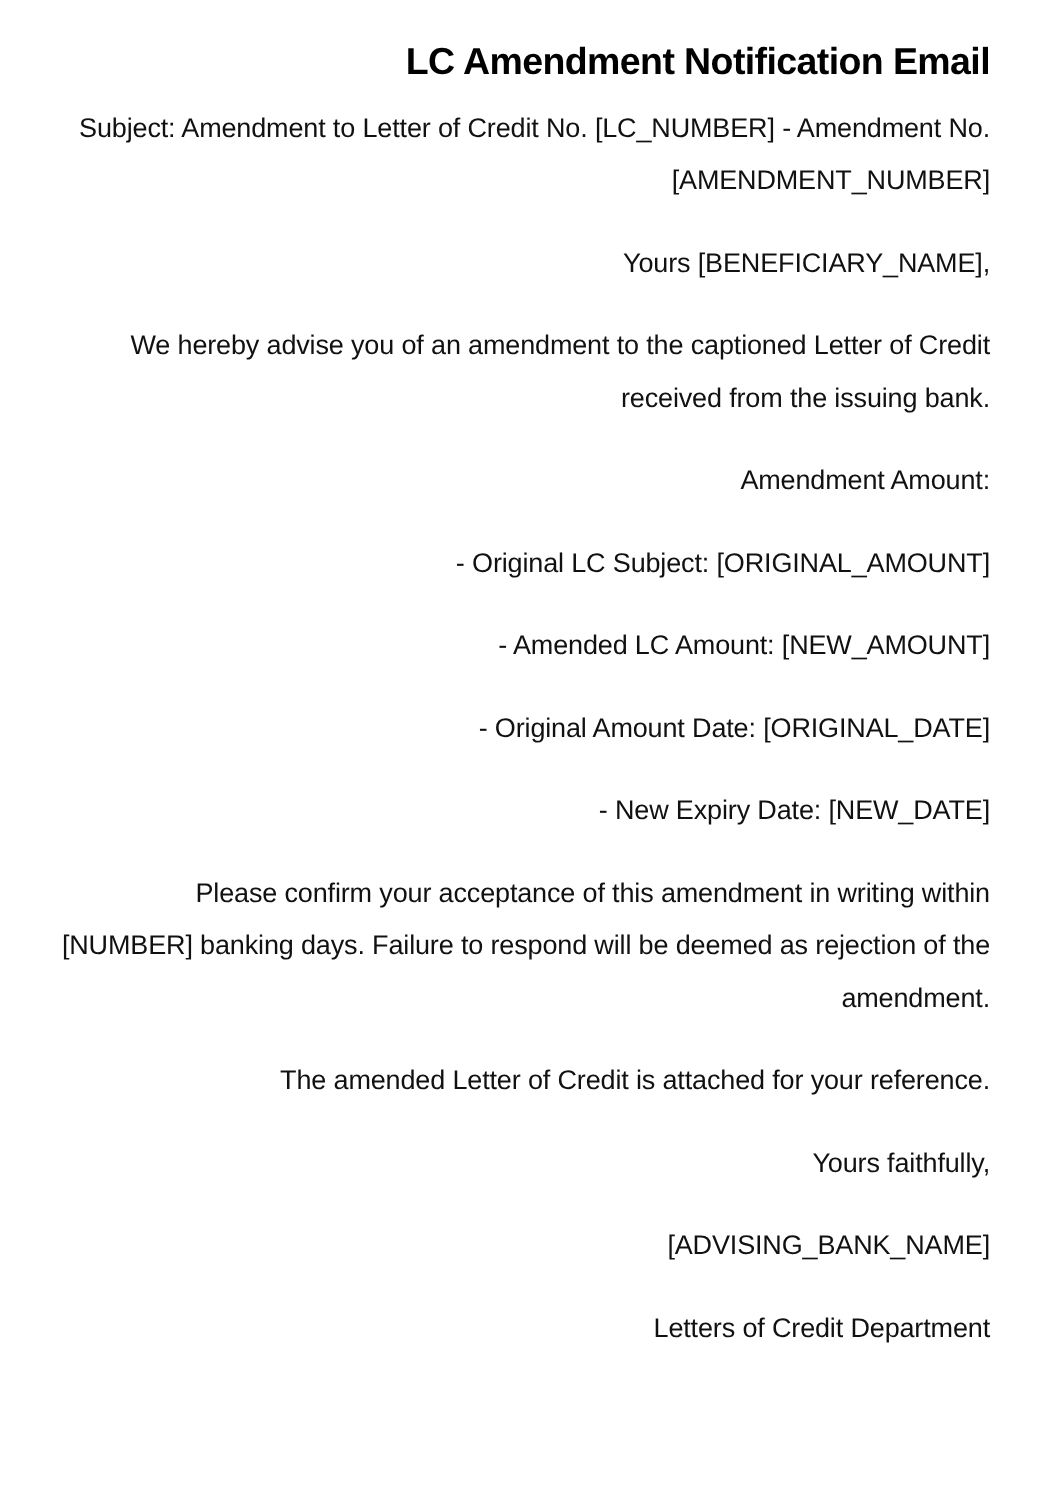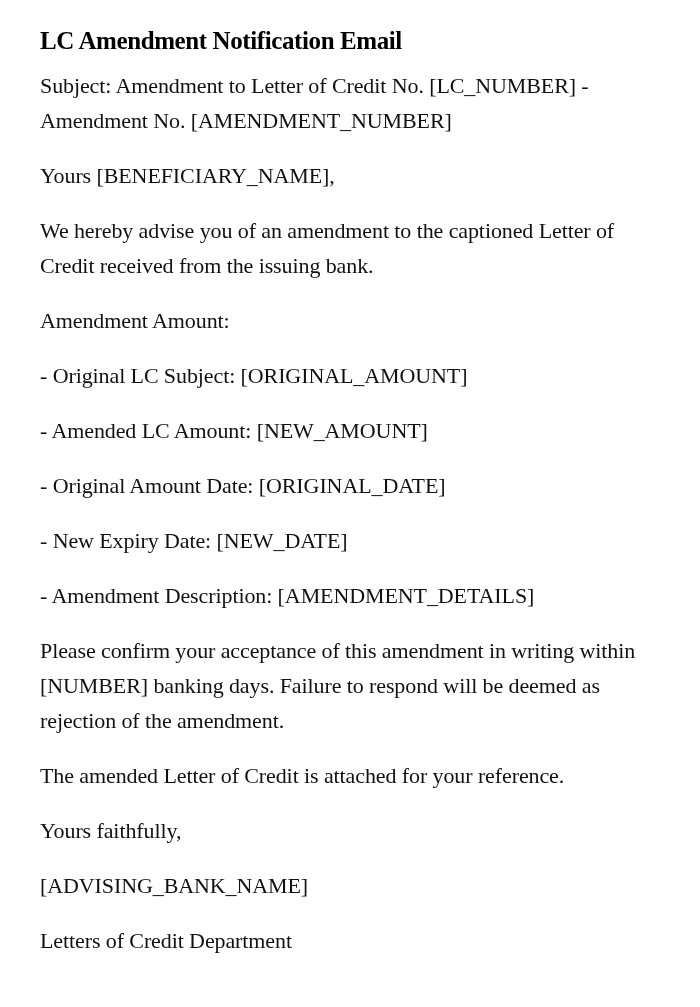--- a/index.html
+++ b/index.html
@@ -1,48 +1,48 @@
 <!DOCTYPE html>
 <html><head>
   <meta charset="utf-8">
   <style>
     html, body { margin: 0; padding: 0; background: #ffffff; }
     body { width: 700px; height: 1007px; overflow: hidden; }
     .page {
       padding: 22px 40px 0 40px;
       color: #111111;
-      font-family: Liberation Serif, serif;
+      font-family: Liberation Sans, sans-serif;
+      text-align: right;
     }
     h1 {
       margin: 0 0 8px 0;
       font-size: 25px;
       line-height: 38px;
       font-weight: bold;
       letter-spacing: -0.4px;
       color: #000000;
     }
     p {
       margin: 0 0 20px 0;
-      font-size: 22px;
+      font-size: 18px;
       line-height: 35px;
       letter-spacing: -0.1px;
     }
   </style>
 </head>
 <body>
 
 <div class="page">
   <h1>LC Amendment Notification Email</h1>
   <p>Subject: Amendment to Letter of Credit No. [LC_NUMBER] - Amendment No. [AMENDMENT_NUMBER]</p>
   <p>Yours [BENEFICIARY_NAME],</p>
   <p>We hereby advise you of an amendment to the captioned Letter of Credit received from the issuing bank.</p>
   <p>Amendment Amount:</p>
   <p>- Original LC Subject: [ORIGINAL_AMOUNT]</p>
   <p>- Amended LC Amount: [NEW_AMOUNT]</p>
   <p>- Original Amount Date: [ORIGINAL_DATE]</p>
   <p>- New Expiry Date: [NEW_DATE]</p>
-  <p>- Amendment Description: [AMENDMENT_DETAILS]</p>
   <p>Please confirm your acceptance of this amendment in writing within [NUMBER] banking days. Failure to respond will be deemed as rejection of the amendment.</p>
   <p>The amended Letter of Credit is attached for your reference.</p>
   <p>Yours faithfully,</p>
   <p>[ADVISING_BANK_NAME]</p>
   <p>Letters of Credit Department</p>
 </div>
 
 </body></html>

